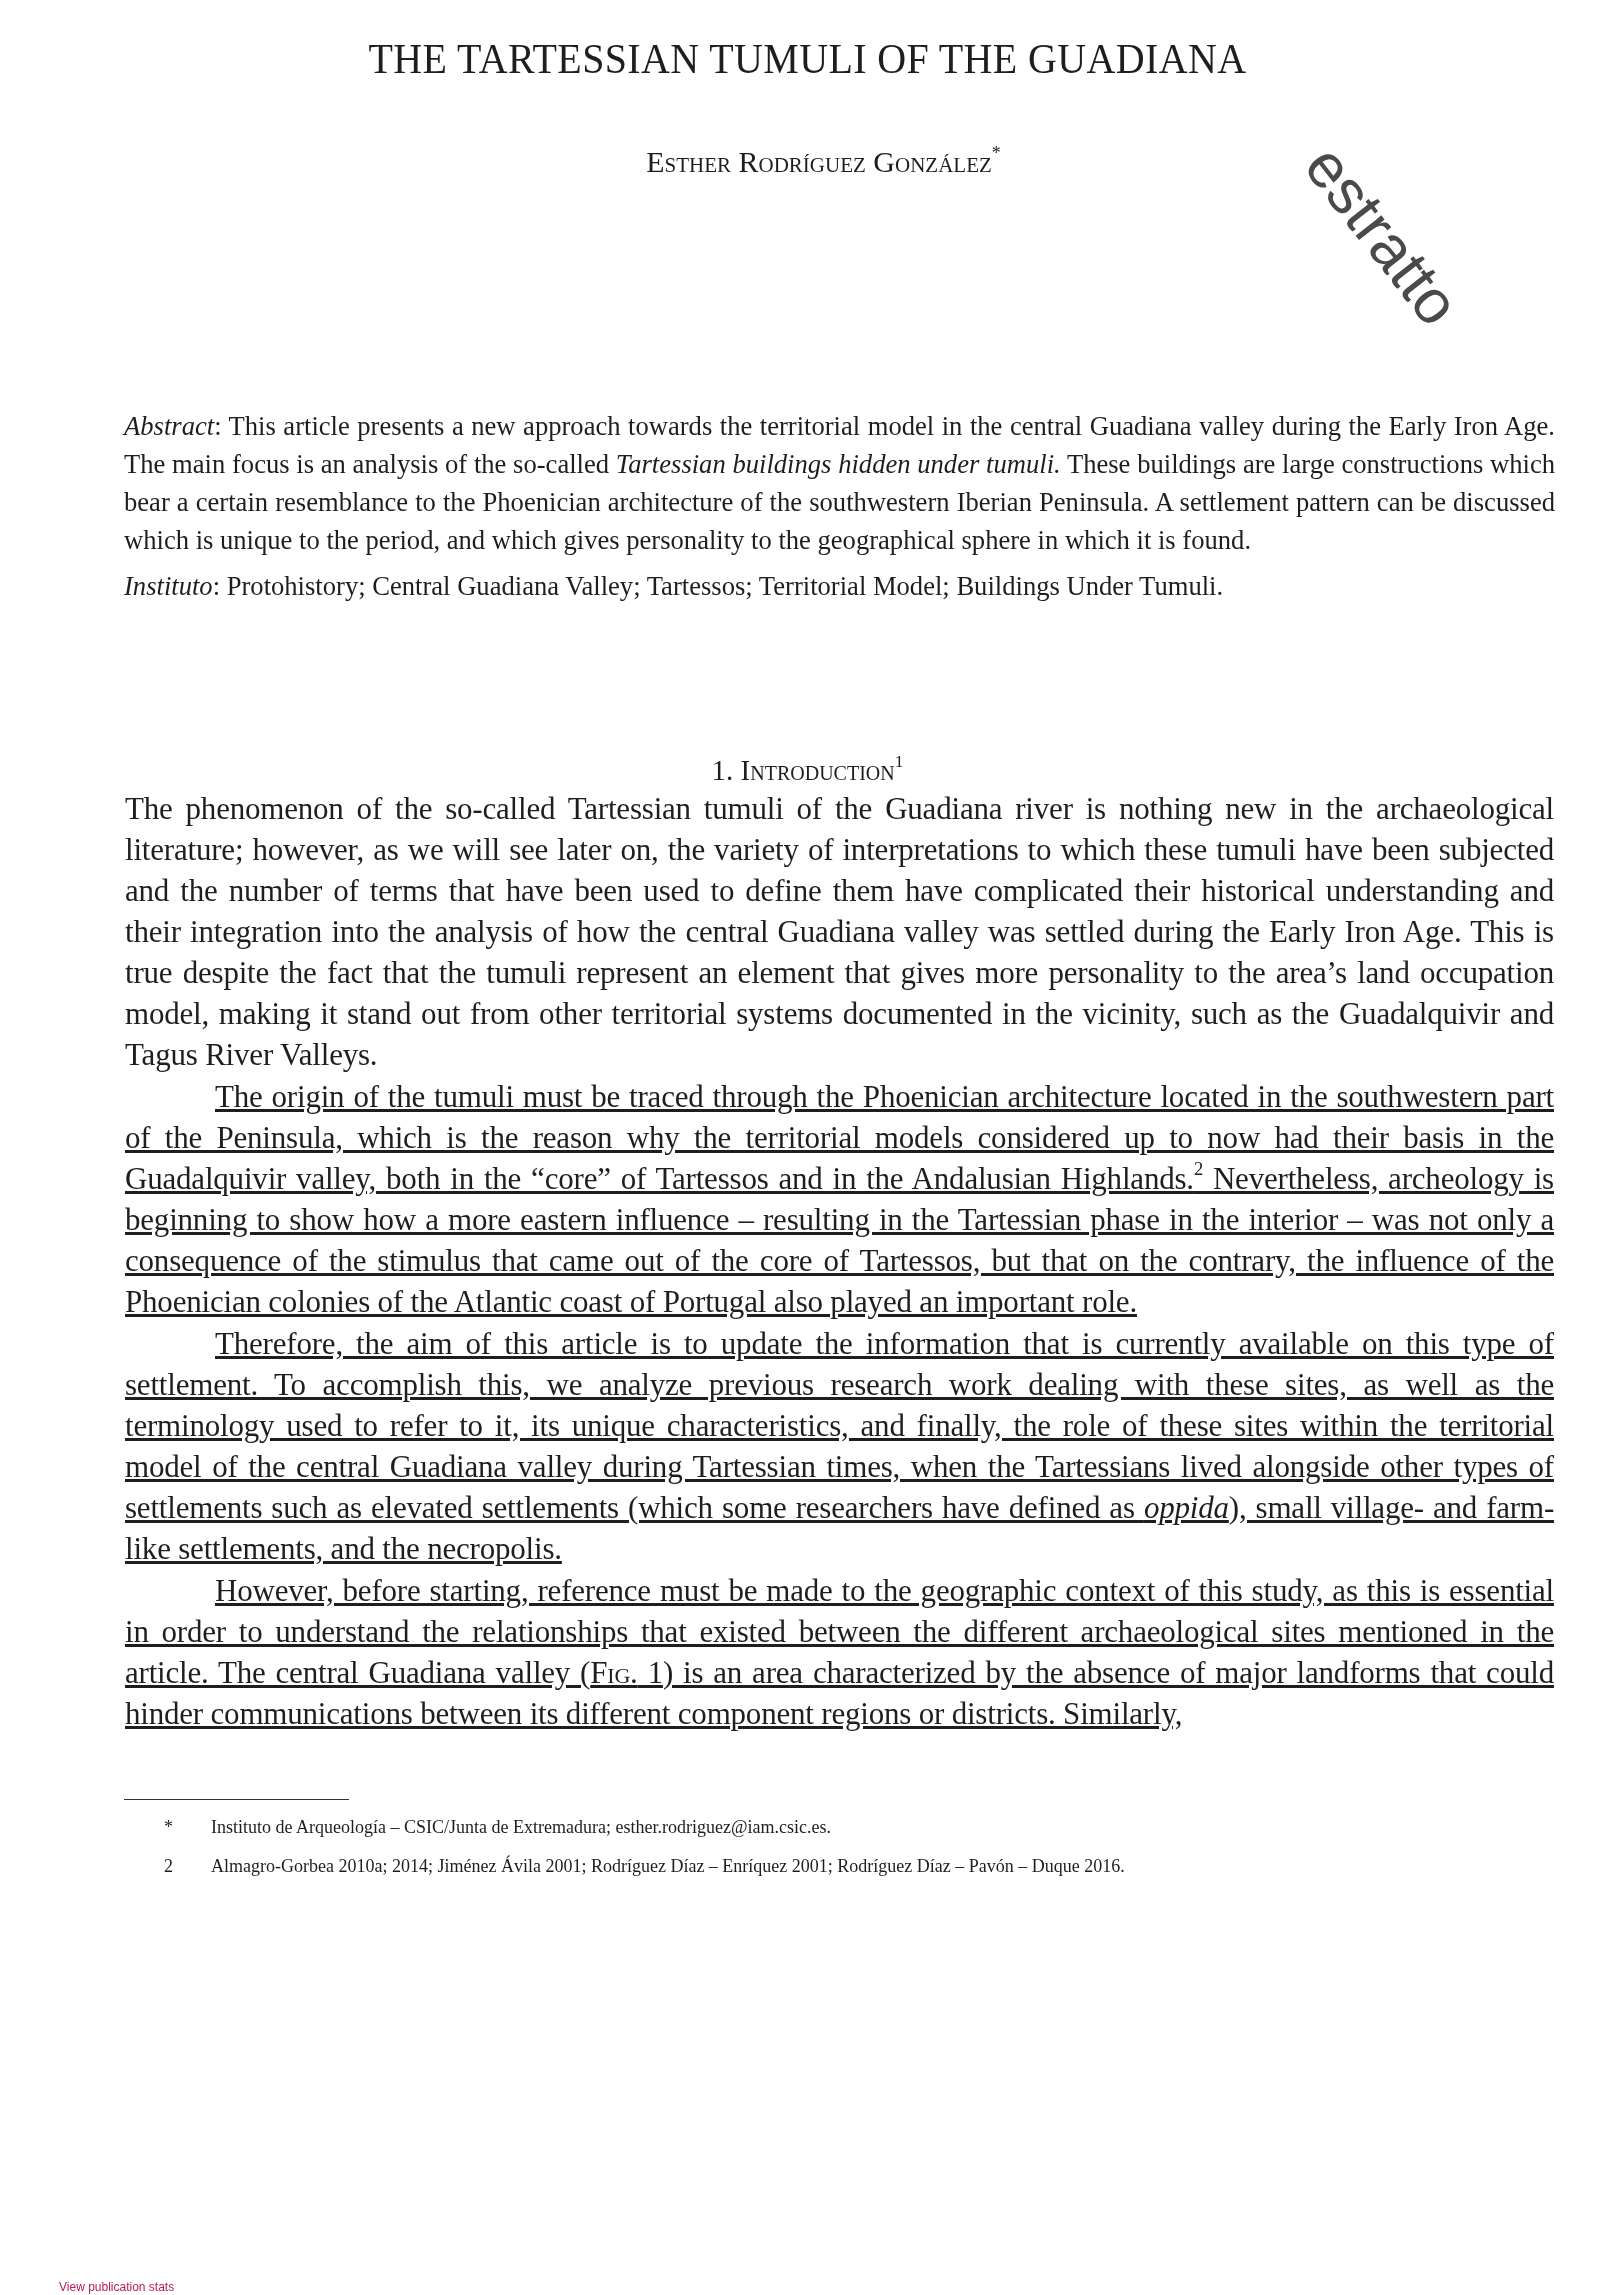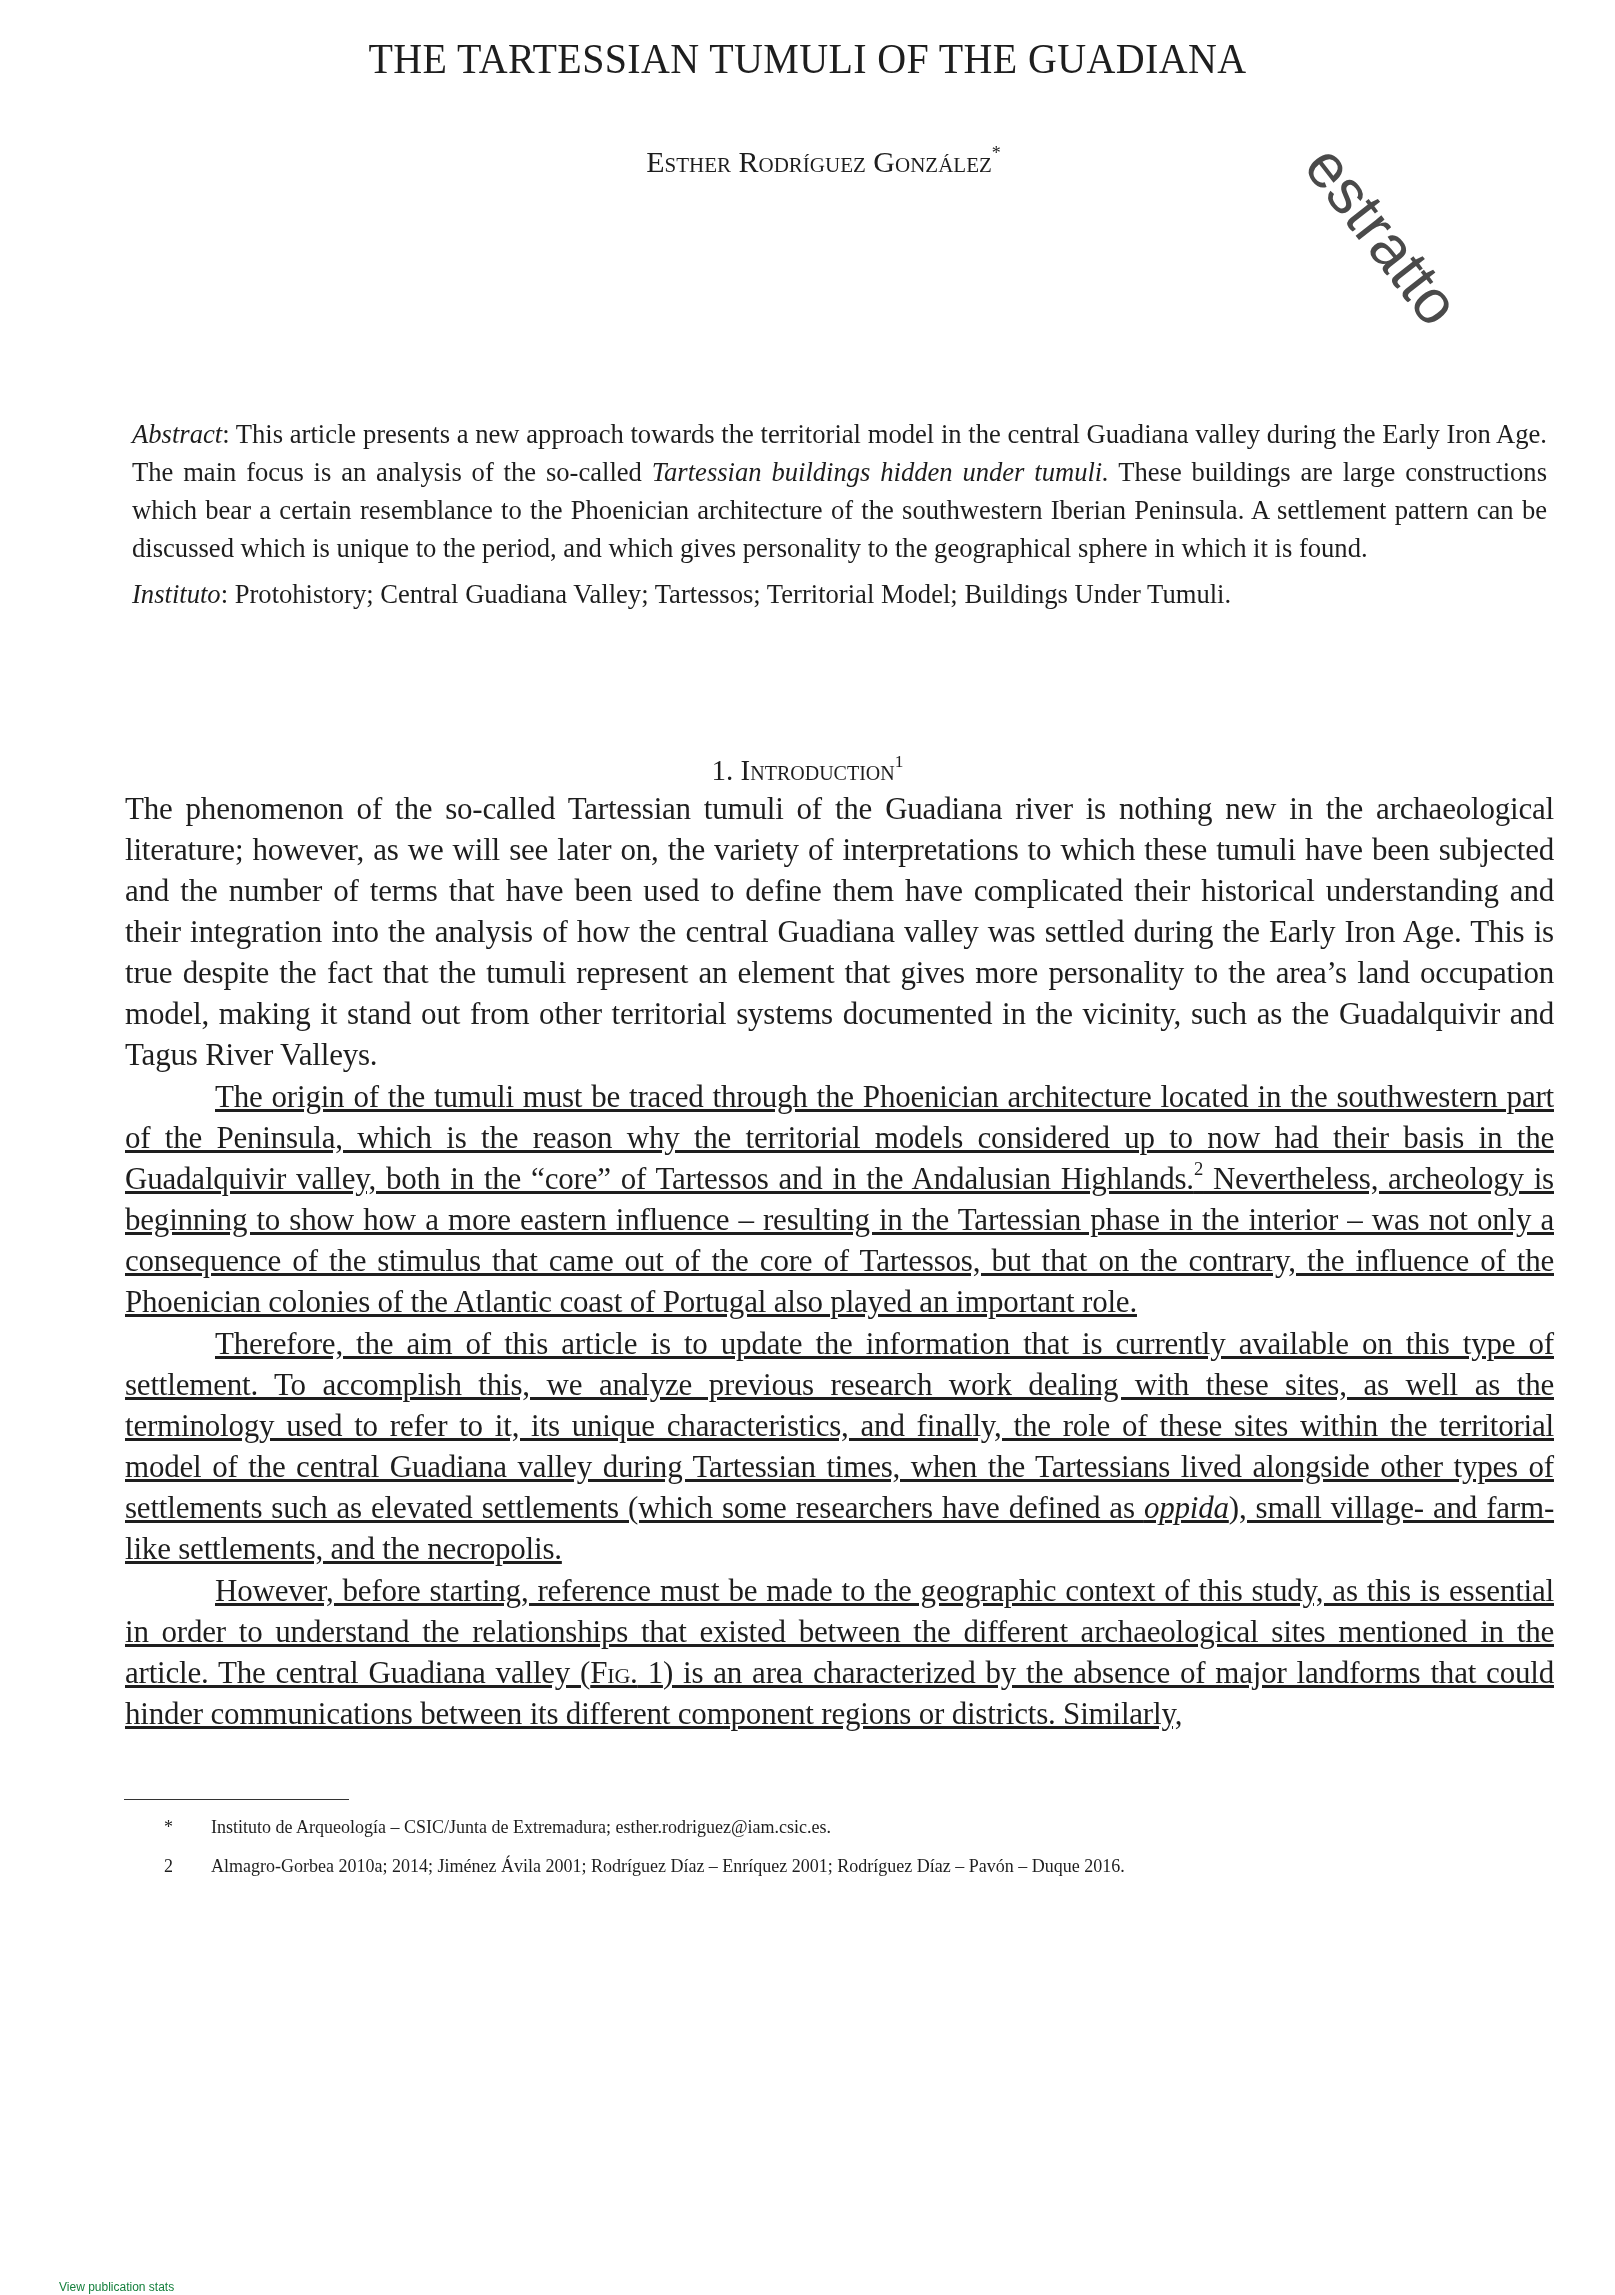--- a/index.html
+++ b/index.html
@@ -48,21 +48,21 @@
     }
     .abstract-block {
       position: absolute;
       left: 124px;
       top: 407px;
       width: 1431px;
       font-size: 26.6px;
       line-height: 38px;
       text-align: justify;
     }
-    .abstract-block p { margin: 8px; }
+    .abstract-block p { margin: 0; }
     .keywords { margin-top: 7.6px !important; }
     .section-heading {
       position: absolute;
       top: 754px;
       left: 0;
       width: 1615px;
       text-align: center;
       font-size: 29px;
       font-weight: normal;
       margin: 0;
@@ -100,21 +100,21 @@
       margin-left: 40px;
     }
     .footnote { margin: 0 0 6.8px 0; }
     .fn-marker { display: inline-block; width: 47px; }
     .view-stats {
       position: absolute;
       left: 59px;
       top: 2280px;
       font-family: "Liberation Sans", "DejaVu Sans", sans-serif;
       font-size: 12px;
-      color: #15803d;
+      color: #be185d;
       text-decoration: none;
     }
     em { font-style: italic; }
   </style>
 </head>
 <body>
 
 <h1 class="page-title">THE TARTESSIAN TUMULI OF THE GUADIANA</h1>
 
 <p class="author"><span>Esther Rodríguez González</span><sup>*</sup></p>

